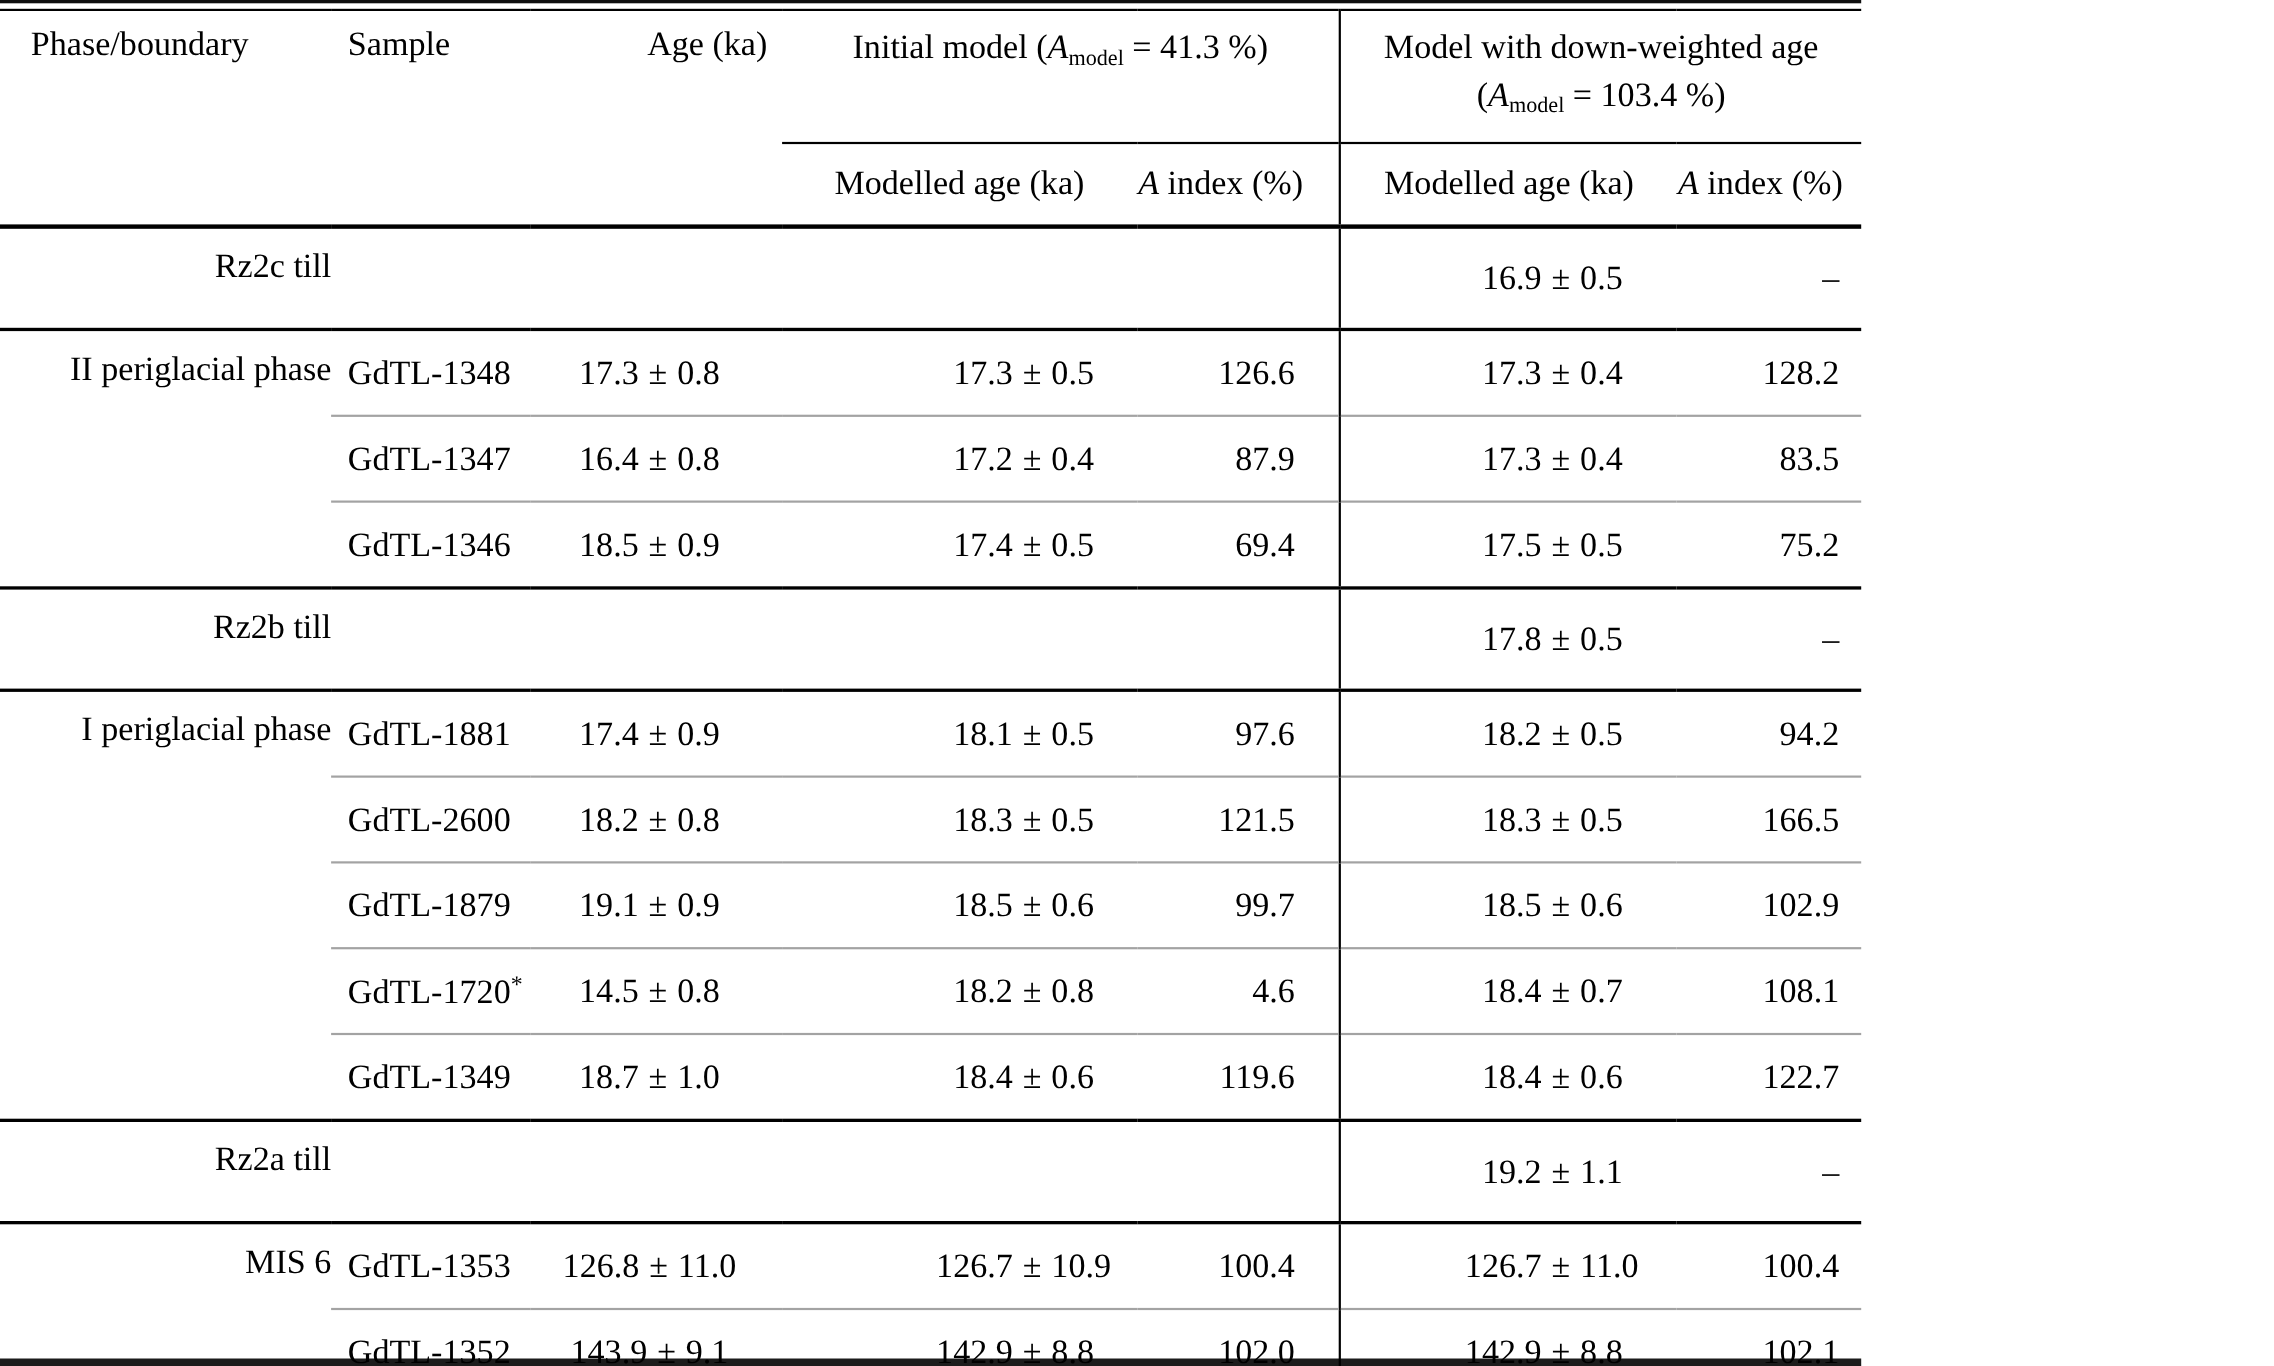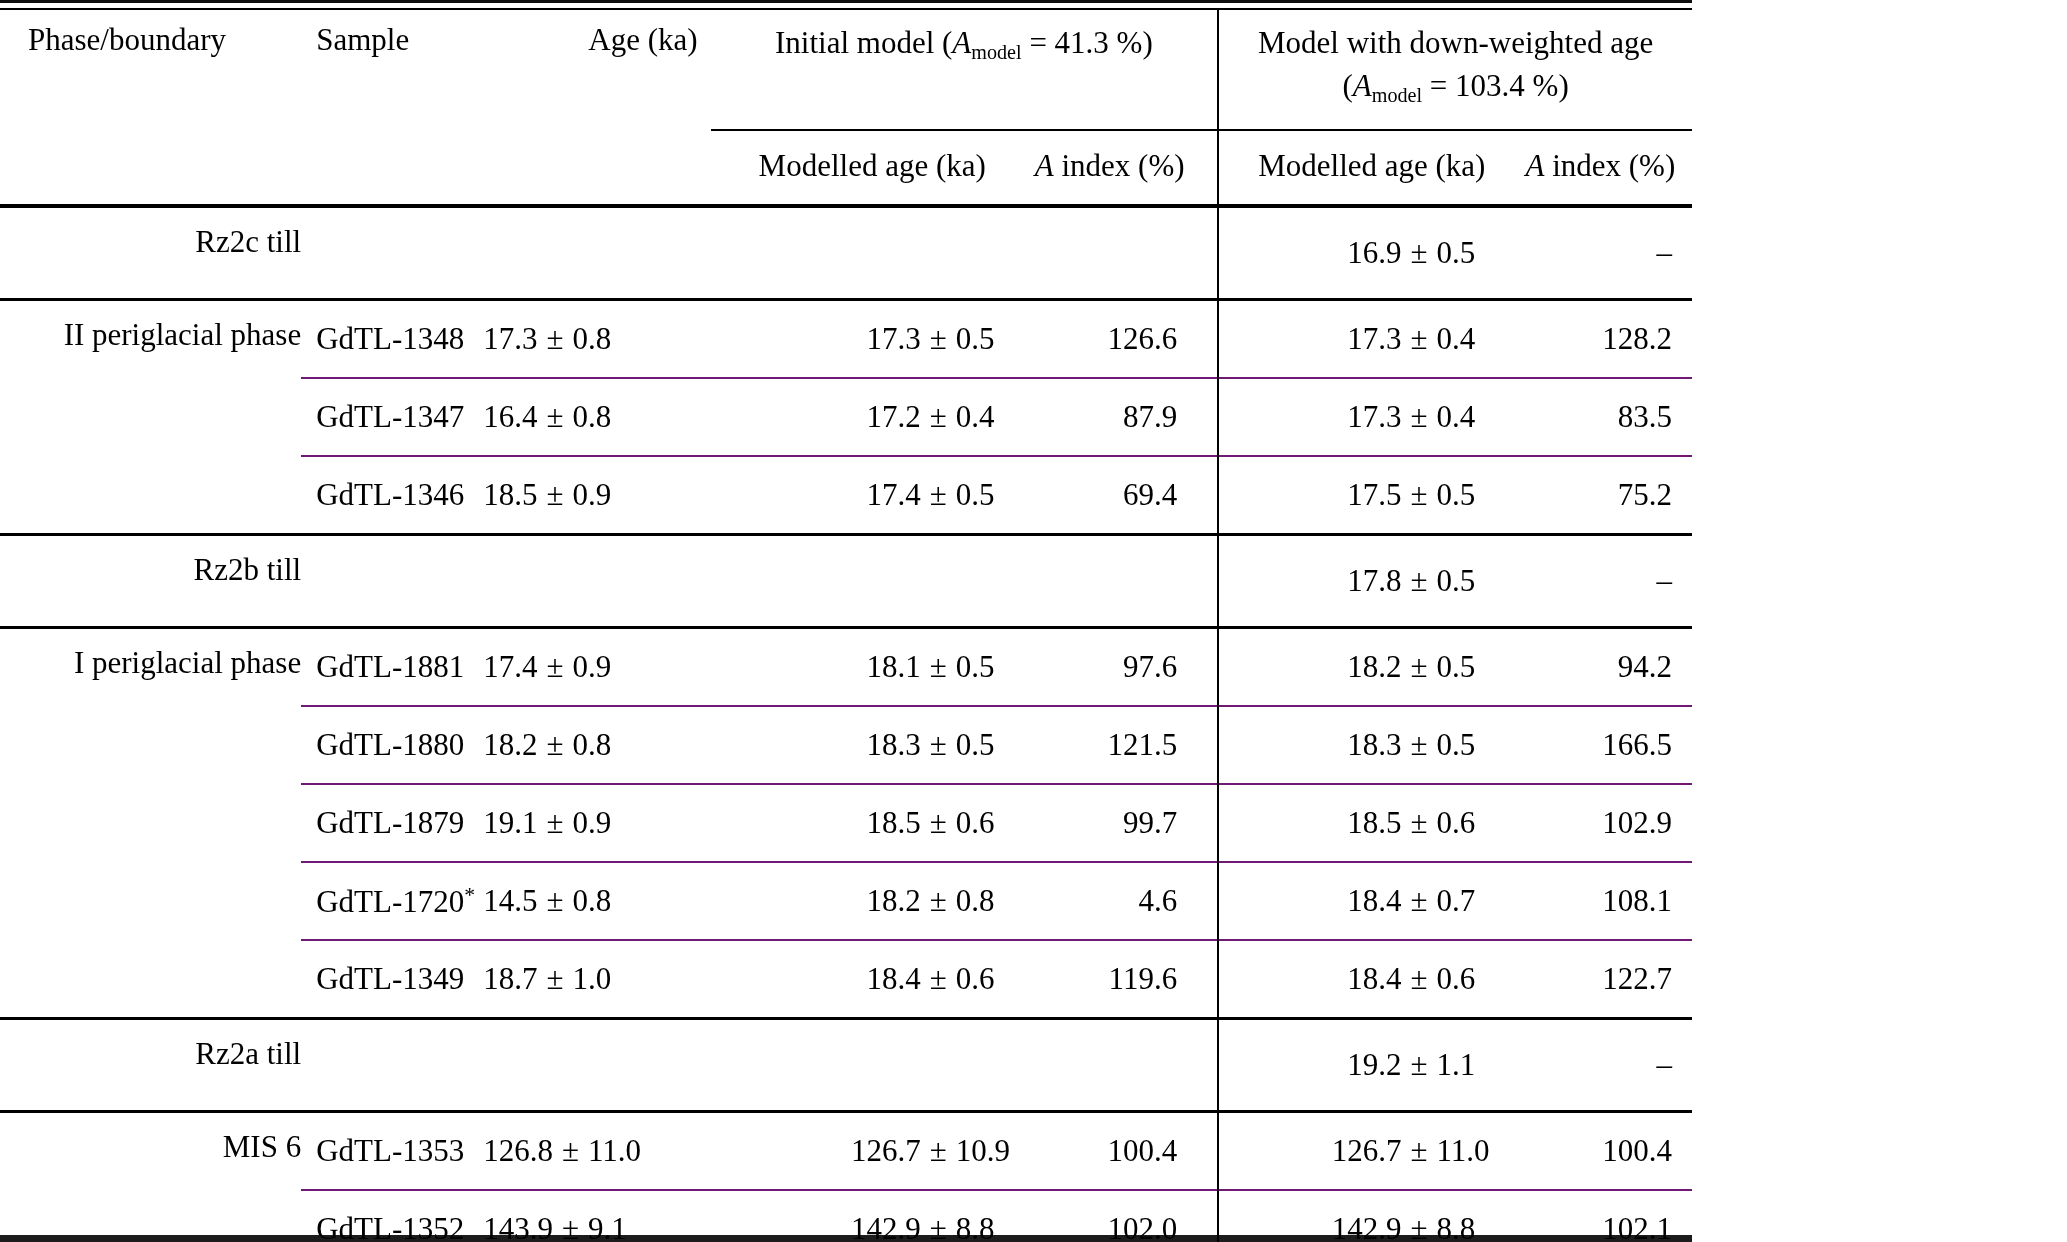--- a/index.html
+++ b/index.html
@@ -51,28 +51,28 @@
   th.sh-i1 { text-align: right; padding-right: 40px; }
   th.sh-i2 { text-align: right; padding-right: 20px; }
 
   
   .divL { border-left: 2px solid #000; }
 
   
   tbody td { height: 74px; vertical-align: middle; }
   td.phase  { vertical-align: top; padding: 16px 0 0 28px; text-align: right; }
   td.sample { text-align: left;  padding-left: 15px; }
-  td.age    { text-align: left; padding-right: 13px; }
+  td.age    { text-align: center; padding-right: 13px; }
   td.m1     { padding-right: 14px; }
   td.m2     { padding-right: 24px; }
   td.i1     { text-align: right; padding-right: 40px; font-family: Liberation Serif, serif; }
   td.i2     { text-align: right; padding-right: 20px; }
 
   tbody tr.group-start td { border-top: 3px solid #000; }
-  tbody tr.inner td       { border-top: 2px solid #701a75; margin-top: 42px; }
+  tbody tr.inner td       { border-top: 2px solid #a3a3a3; margin-top: 42px; }
 
   
   .unc { display: flex; align-items: baseline; width: 100%; }
   .unc .v  { flex: 1; text-align: right; }
   .unc .pm { padding: 0 9px; }
   .unc .e  { width: 64px; text-align: left; }
   td.age .pm { padding: 0 9px; }
 
   .it  { font-style: italic; }
   .sub { font-size: 0.65em; vertical-align: -0.30em; }
@@ -217,21 +217,21 @@
           <td class="m2 divL">
             <div class="unc">
               <span class="v">18.2</span>
               <span class="pm">±</span>
               <span class="e">0.5</span>
             </div>
           </td>
           <td class="i2"><span>94.2</span></td>
         </tr>
         <tr class="inner">
-          <td class="sample"><span>GdTL-1880</span></td>
+          <td class="sample"><span>GdTL-2600</span></td>
           <td class="age"><span><span class="v">18.2</span><span class="pm">±</span><span class="e">0.8</span></span></td>
           <td class="m1">
             <div class="unc">
               <span class="v">18.3</span>
               <span class="pm">±</span>
               <span class="e">0.5</span>
             </div>
           </td>
           <td class="i1"><span>121.5</span></td>
           <td class="m2 divL">

